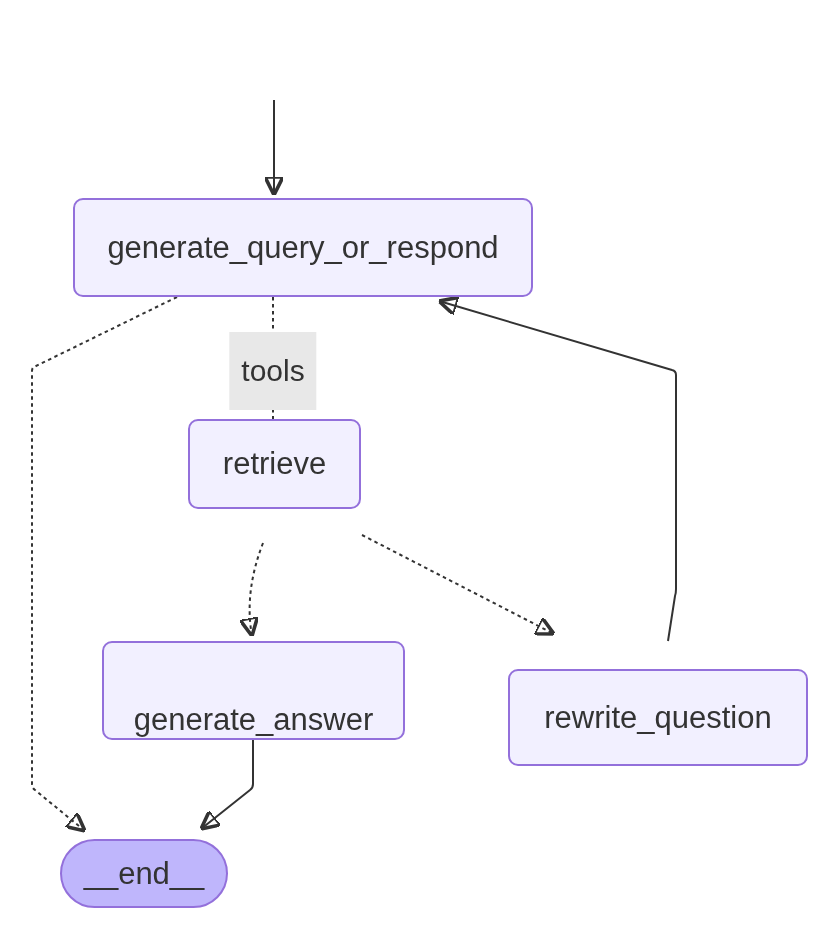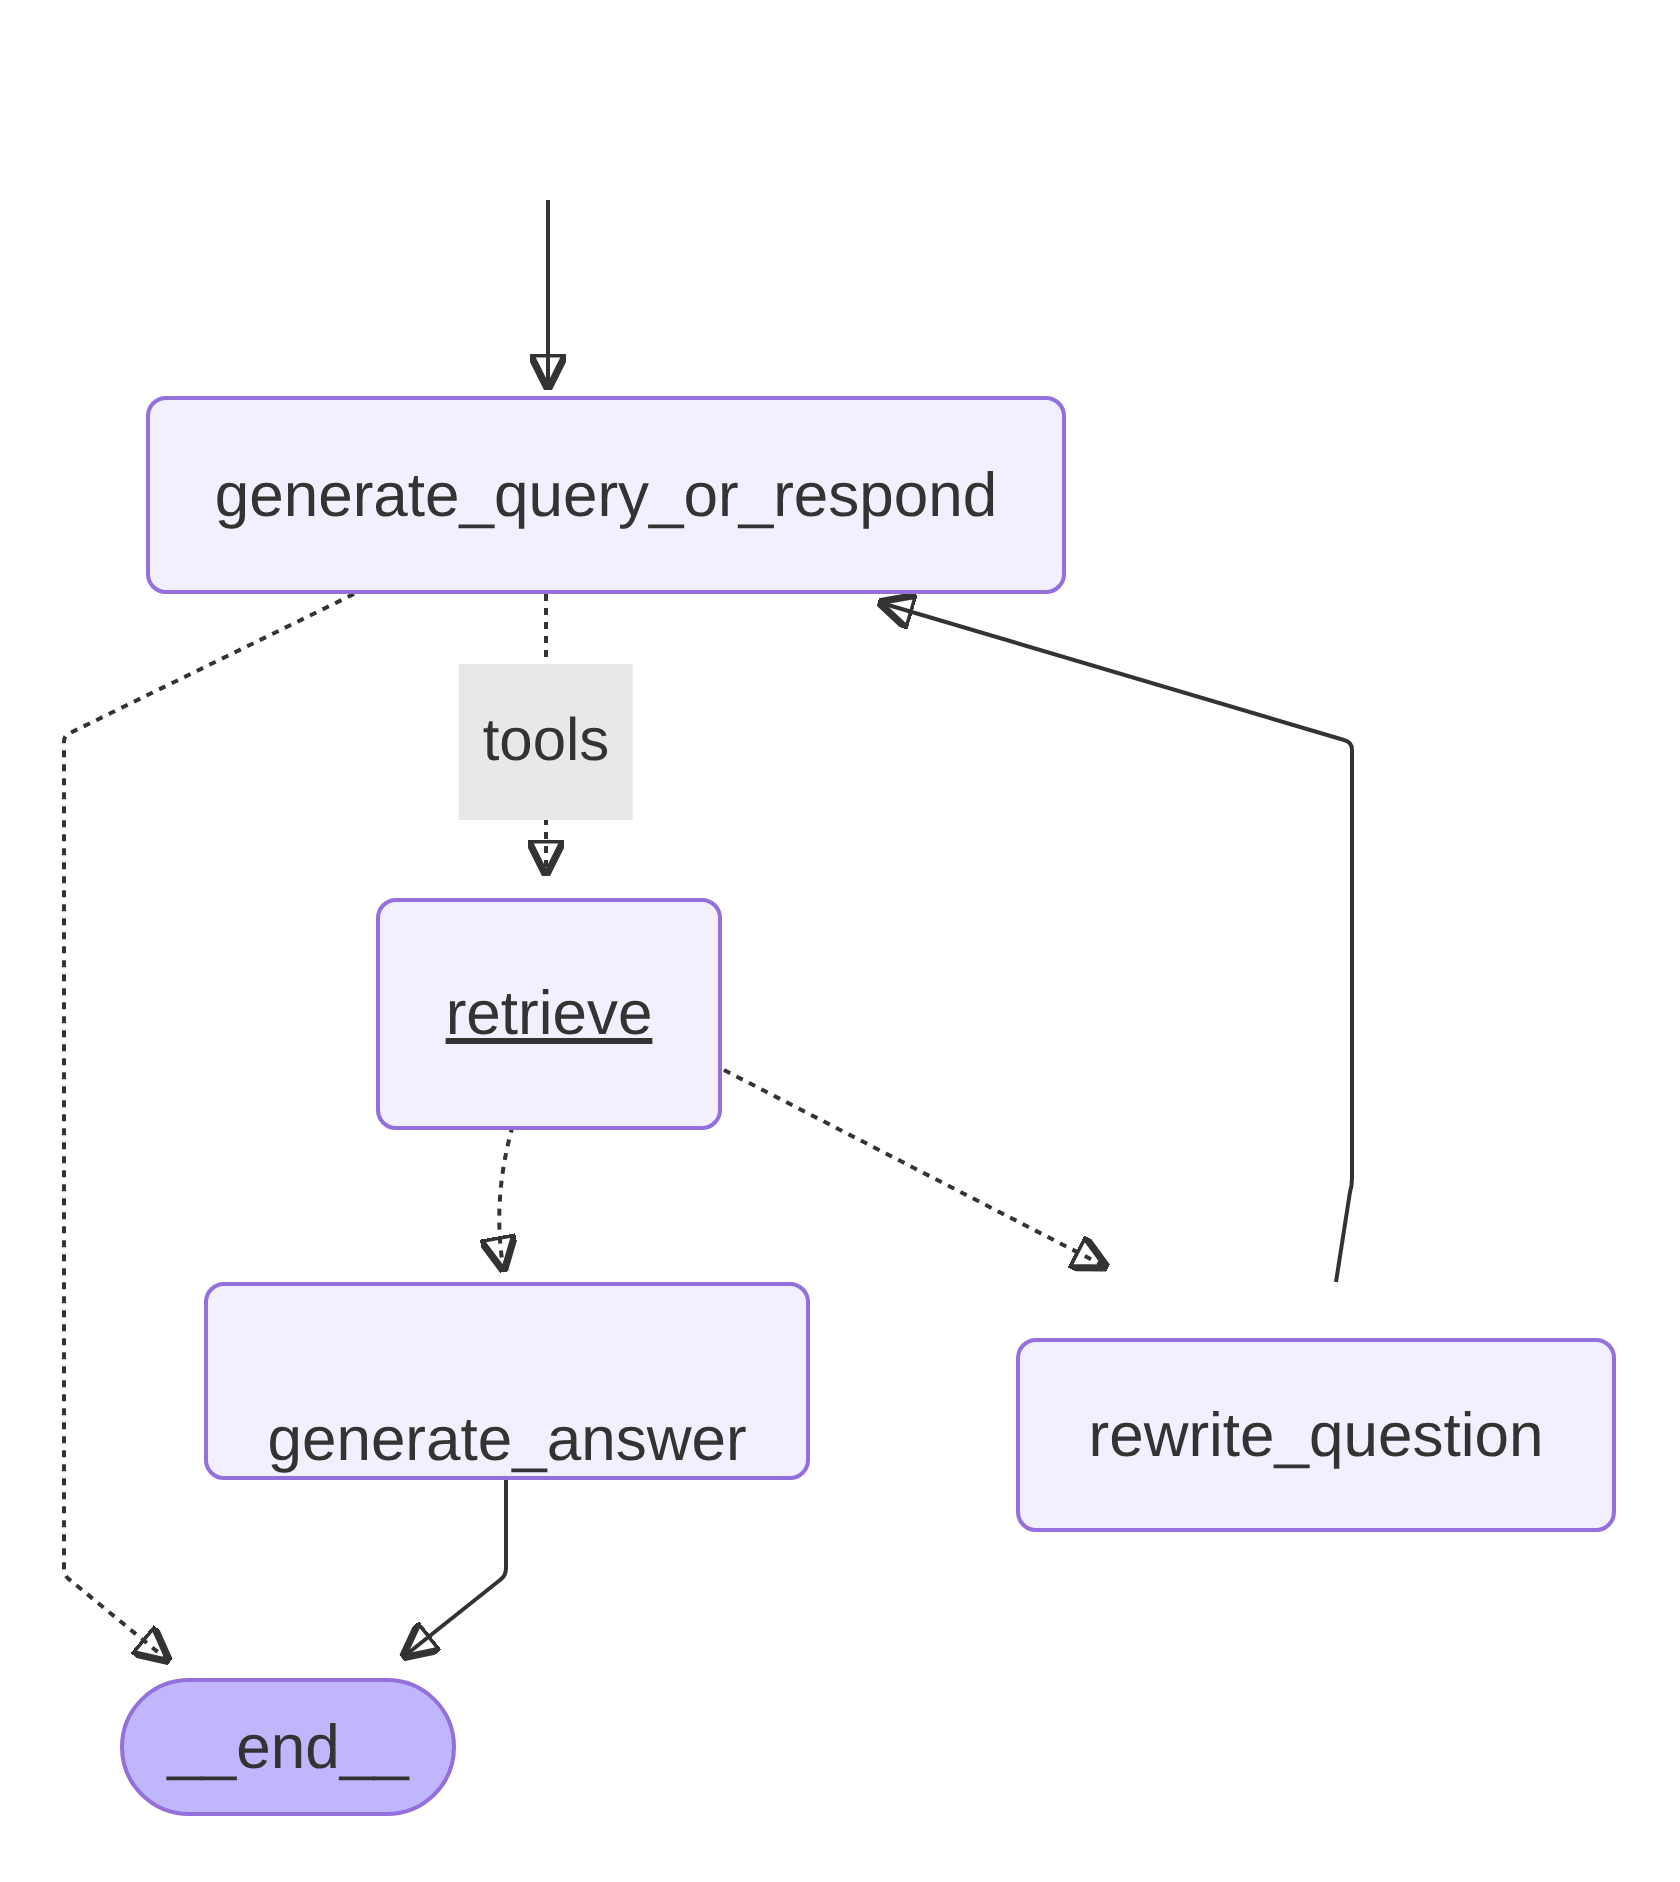--- a/index.html
+++ b/index.html
@@ -70,21 +70,21 @@
     <path class="solid" d="M253,740 L253,784 Q253,788 250,790 L201,829" marker-end="url(#arrow)"></path>
   </svg>
 
 
   <div class="node" style="left:43px;top:198px;width:460px;height:99px;margin-left:30px;">
     <span>generate_query_or_respond</span>
   </div>
 
   <div class="edge-label" style="left:273px;top:371px;">tools</div>
 
-  <div class="node" style="left:188px;top:449px;width:173px;height:116px;text-decoration:underline;">
+  <div class="node" style="left:188px;top:419px;width:173px;height:90px;">
     <span>retrieve</span>
   </div>
 
   <div class="node" style="left:102px;top:641px;width:303px;height:99px;align-items:flex-end;">
     <span>generate_answer</span>
   </div>
 
   <div class="node" style="left:508px;top:641px;width:300px;height:97px;margin-top:28px;">
     <span>rewrite_question</span>
   </div>

